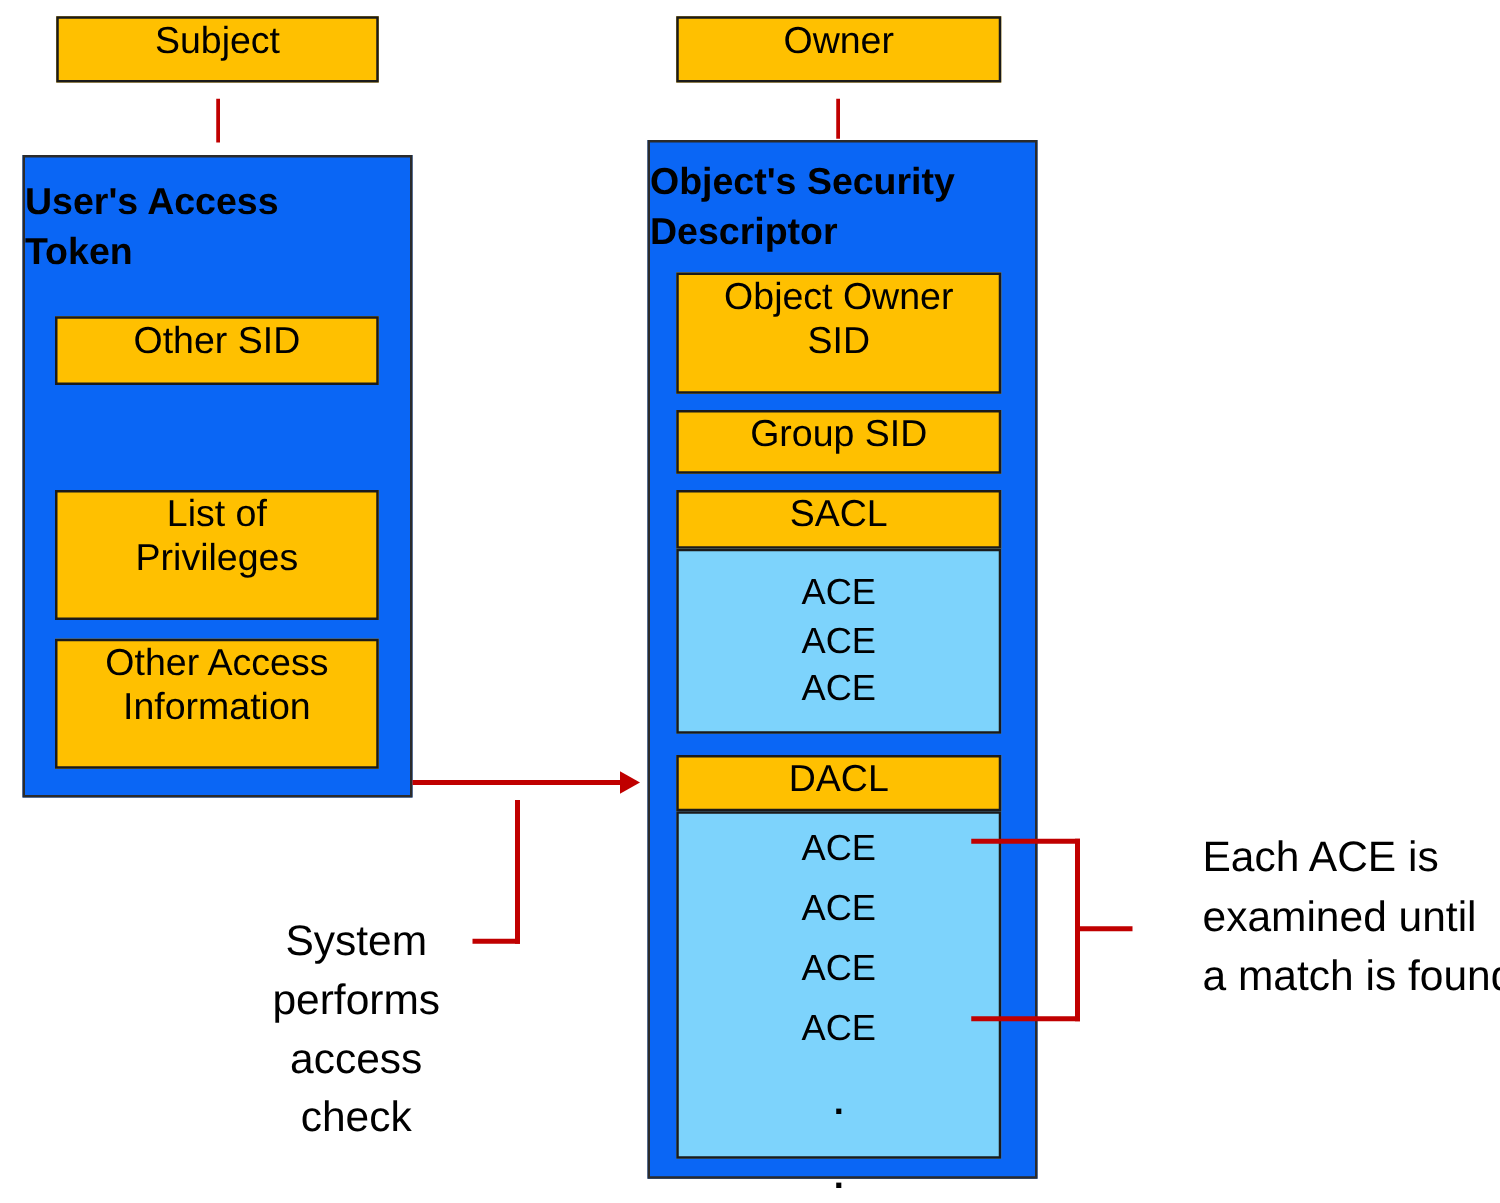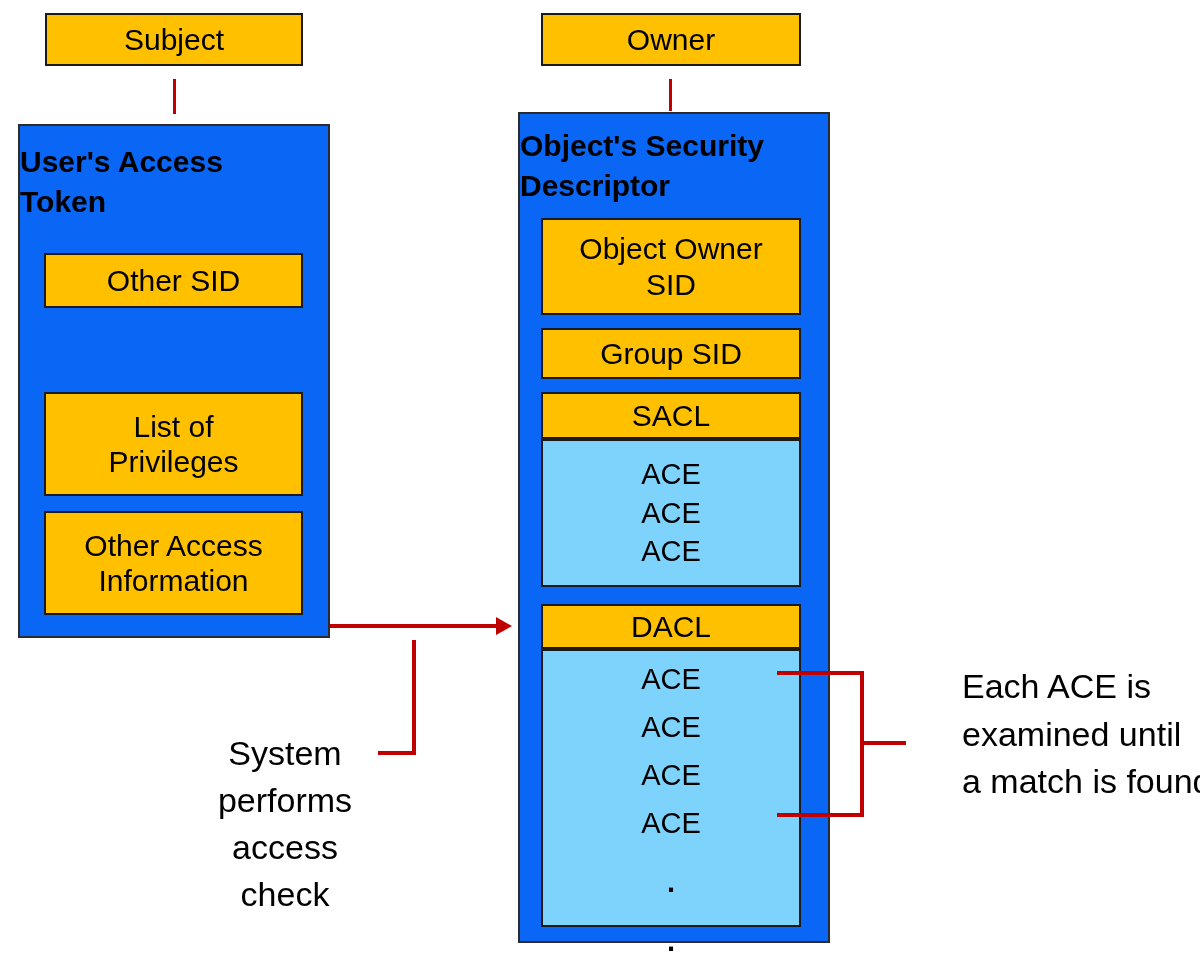--- a/index.html
+++ b/index.html
@@ -18,21 +18,21 @@
     background: #ffffff;
     overflow: hidden;
   }
   .abs { position: absolute; box-sizing: border-box; }
 
   
   .orange-box {
     background: #FFC000;
     border: 2px solid #1a1a1a;
     display: flex;
-    align-items: center;
+    align-items: flex-start;
     justify-content: center;
     text-align: center;
     font-size: 30px;
     line-height: 1.18;
     color: #000;
   }
   .blue-box {
     background: #0A66F5;
     border: 2px solid #2b2b2b;
   }

